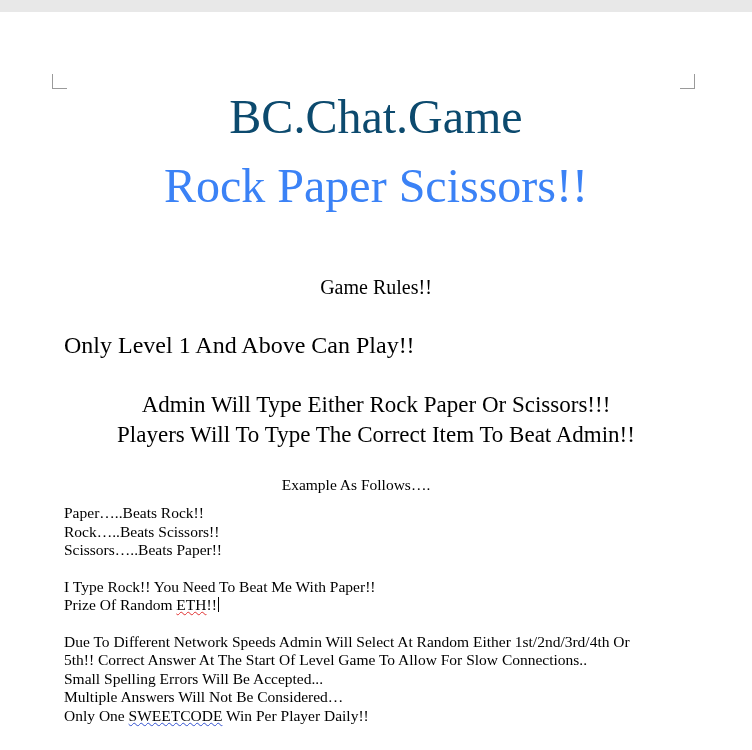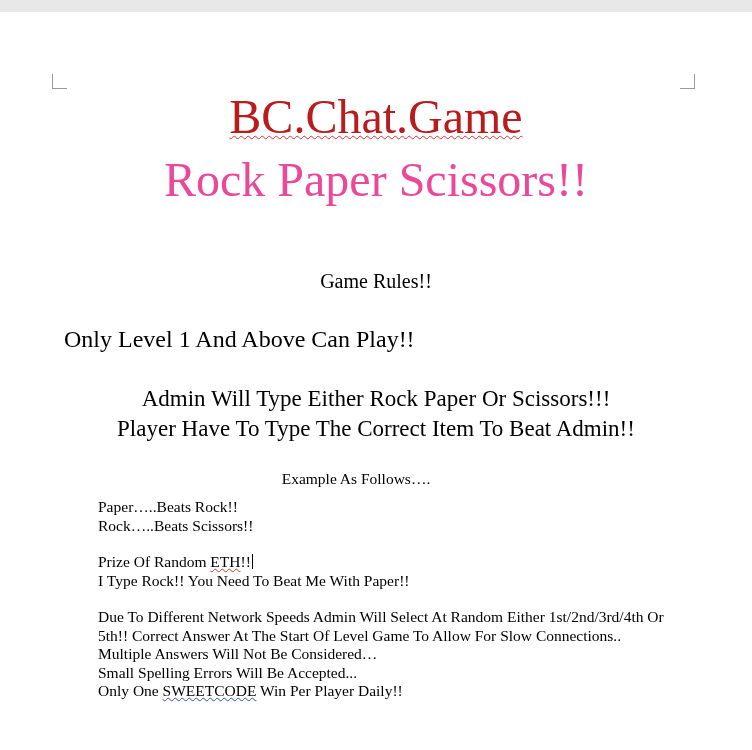--- a/index.html
+++ b/index.html
@@ -53,34 +53,33 @@
     left: 64px;
     top: 76px;
     width: 624px;
   }
   .title-block {
     text-align: center;
   }
   .title-line1 {
     font-size: 48px;
     line-height: 58px;
-    color: #b91c1c;
+    color: #0c4a6e;
     letter-spacing: 0px;
     display: inline-block;
-    text-decoration: underline;
     text-decoration-color: #e03030;
     text-decoration-style: wavy;
     text-decoration-thickness: 1px;
     text-underline-offset: 2px;
   }
   .title-line2 {
     font-size: 48px;
     line-height: 60px;
-    color: #ec4899;
-    margin-top: 4px;
+    color: #3b82f6;
+    margin-top: 10px;
   }
   .spacer-lg {
     height: 56px;
   }
   .centered-heading {
     text-align: center;
     font-size: 20px;
     line-height: 30px;
     color: #000;
   }
@@ -113,21 +112,20 @@
     margin-left: 0px;
     padding-left: 0px;
     
     position: relative;
     left: -20px;
   }
   .small-block {
     font-size: 15.5px;
     line-height: 18.5px;
     color: #000;
-    margin-left: 34px;
   }
   .small-block p {
     margin: 0;
     padding: 0;
   }
   .block-gap {
     height: 18px;
   }
   .spell-red {
     text-decoration: underline;
@@ -175,44 +173,45 @@
 
     <div class="centered-heading">Game Rules!!</div>
 
     <div class="spacer-md"></div>
 
     <div class="centered-heading2">Only Level 1 And Above Can Play!!</div>
 
     <div class="spacer-md2"></div>
 
     <div class="rule-line">Admin Will Type Either Rock Paper Or Scissors!!!</div>
-    <div class="rule-line">Player Have To Type The Correct Item To Beat Admin!!</div>
+    <div class="rule-line">Players Will To Type The Correct Item To Beat Admin!!</div>
 
     <div class="spacer-sm"></div>
 
     <div class="example-heading">Example As Follows….</div>
 
     <div style="height:8px"></div>
 
     <div class="small-block">
       <p>Paper…..Beats Rock!!</p>
       <p>Rock…..Beats Scissors!!</p>
+      <p>Scissors…..Beats Paper!!</p>
     </div>
 
     <div class="block-gap"></div>
 
     <div class="small-block">
+      <p>I Type Rock!! You Need To Beat Me With Paper!!</p>
       <p><span>Prize Of Random </span><span class="spell-red">ETH</span><span>!!</span><span class="caret"></span></p>
-      <p>I Type Rock!! You Need To Beat Me With Paper!!</p>
     </div>
 
     <div class="block-gap"></div>
 
     <div class="small-block">
       <p>Due To Different Network Speeds Admin Will Select At Random Either 1st/2nd/3rd/4th Or</p>
       <p>5th!! Correct Answer At The Start Of Level Game To Allow For Slow Connections..</p>
+      <p>Small Spelling Errors Will Be Accepted...</p>
       <p>Multiple Answers Will Not Be Considered…</p>
-      <p>Small Spelling Errors Will Be Accepted...</p>
       <p><span>Only One </span><span class="spell-blue">SWEETCODE</span><span> Win Per Player Daily!!</span></p>
     </div>
 
   </div>
 </div>
 
 </body></html>

